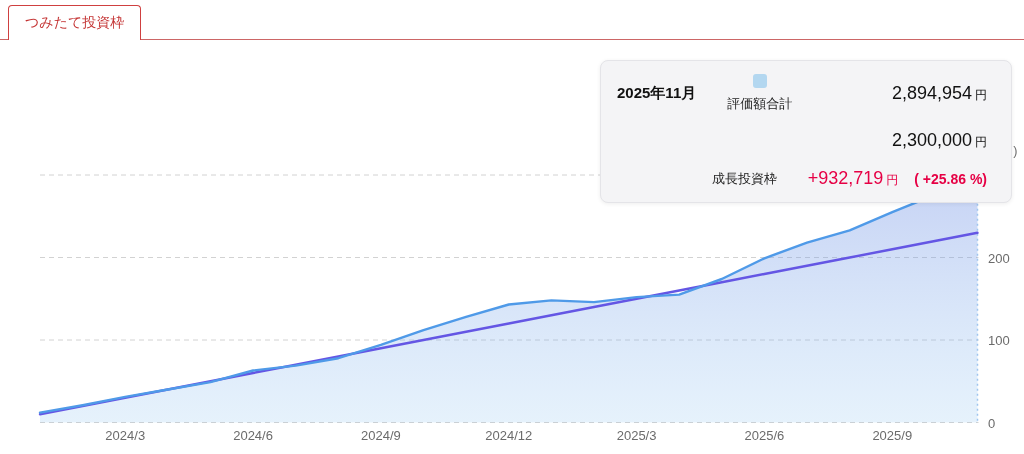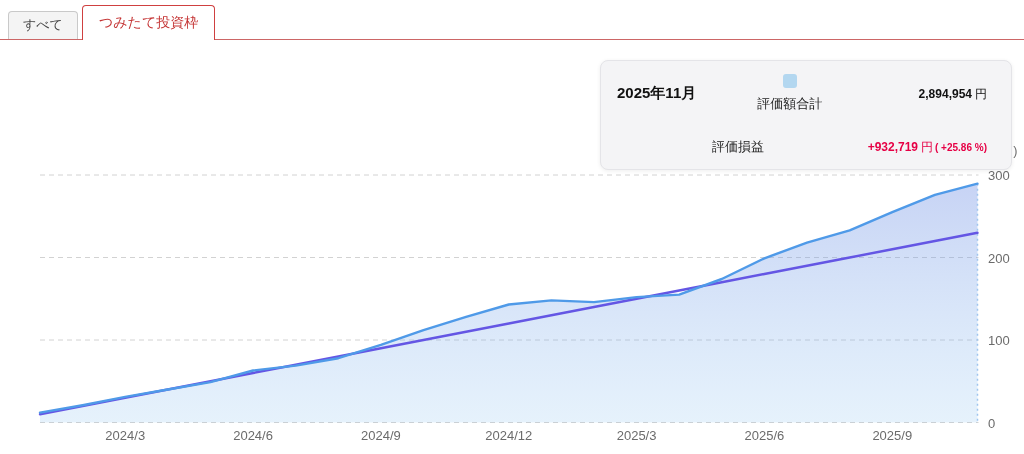--- a/index.html
+++ b/index.html
@@ -26,39 +26,38 @@
   
   .chart-wrap { position:relative; width:1024px; height:414px; }
   #chart-svg { position:absolute; left:0; bottom:0; }
   
   .tooltip {
     position:absolute; top:20px; right:12px; width:412px; z-index:5;
     background:#f4f4f6; border:1px solid #e4e4e8; border-radius:8px;
     box-shadow:0 1px 4px rgba(0,0,0,.07);
     padding:13px 24px 13px 16px;
     display:grid; grid-template-columns:95px 1fr auto;
-    row-gap:24px; align-items:center;
+    row-gap:17px; align-items:center;
   }
   .tt-date { grid-column:1; font-size:15px; font-weight:bold; color:#111; }
   .tt-leg { display:flex; align-items:center; gap:7px; font-size:13px; color:#222; }
   .sw-area { width:14px; height:14px; border-radius:3px; background:#b3d7f0; flex:none; }
   .sw-line { width:16px; height:4px; border-radius:2px; background:#6456e4; flex:none; }
   .tt-val { text-align:right; color:#111; white-space:nowrap; }
-  .tt-val .num { font-size:12px; font-weight:bold; }
+  .tt-val .num { font-size:18px; font-weight:normal; }
   .tt-val .unit { font-size:12px; margin-left:3px; }
   .tt-gain-label { font-size:13px; color:#222; }
   .tt-val.gain, .tt-val.gain .unit { color:#e60045; }
-  .tt-val.gain .extra { font-size:10px; font-weight:bold; margin-left:2px;text-align:right; }
+  .tt-val.gain .extra { font-size:14px; font-weight:bold; margin-left:16px;text-align:right; }
   .c2 { grid-column:2;flex-direction:column; } .c3 { grid-column:3; }
 </style>
 </head>
 <body>
 
 <div class="tabbar">
-  <div class="tab">すべて</div>
   <div class="tab selected">つみたて投資枠</div>
 </div>
 
 <div class="chart-wrap">
   <svg id="chart-svg" width="1024" height="314">
       <defs>
         <linearGradient id="areaGrad" x1="0" y1="0" x2="0" y2="1">
           <stop offset="0" stop-color="rgba(108,140,228,0.38)"></stop>
           <stop offset="1" stop-color="rgba(140,195,240,0.22)"></stop>
         </linearGradient>
@@ -88,19 +87,22 @@
   <div class="tooltip">
     <div class="tt-date">2025年11月</div>
     <div class="tt-leg c2">
       <span class="sw-area"></span>
       <span>評価額合計</span>
     </div>
     <div class="tt-val c3">
       <span class="num">2,894,954</span><span class="unit">円</span>
     </div>
 
+    <div class="tt-val c3">
+      <span class="num">2,300,000</span><span class="unit">円</span>
+    </div>
 
-    <div class="tt-gain-label c2">評価損益</div>
+    <div class="tt-gain-label c2">成長投資枠</div>
     <div class="tt-val gain c3">
       <span class="num">+932,719</span><span class="unit">円</span><span class="extra">( +25.86 %)</span>
     </div>
   </div>
 </div>
 
 </body></html>

